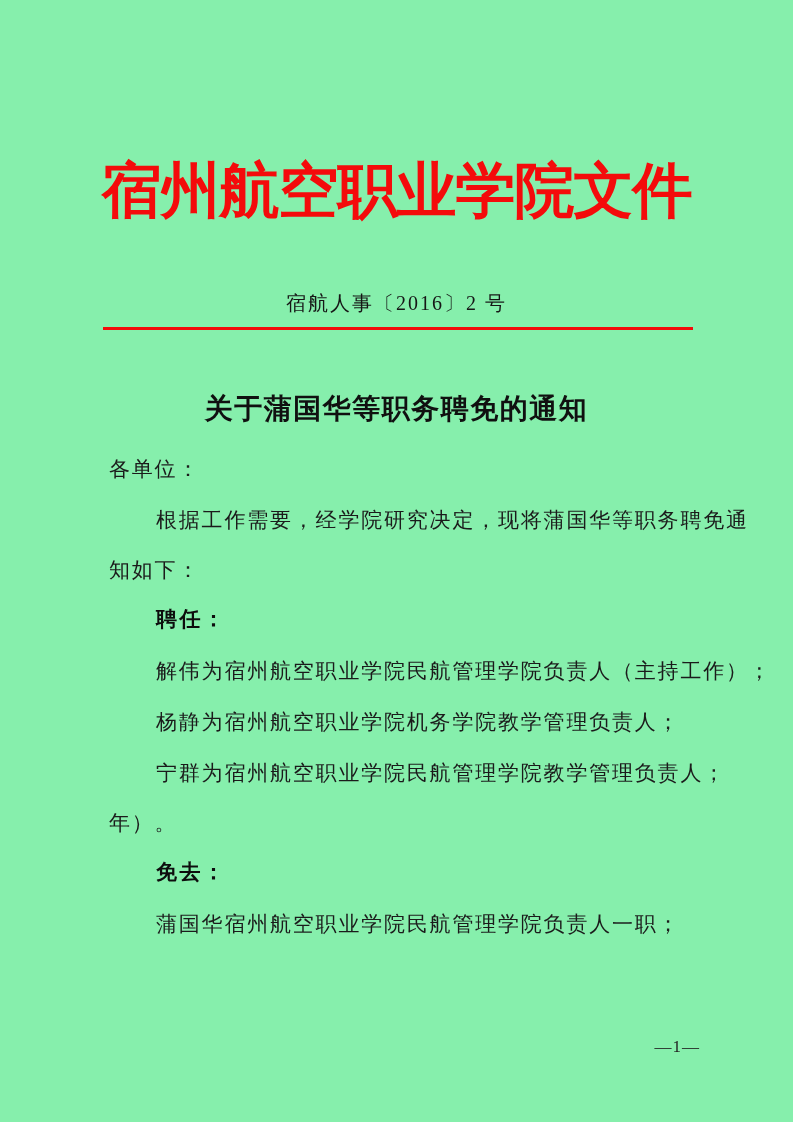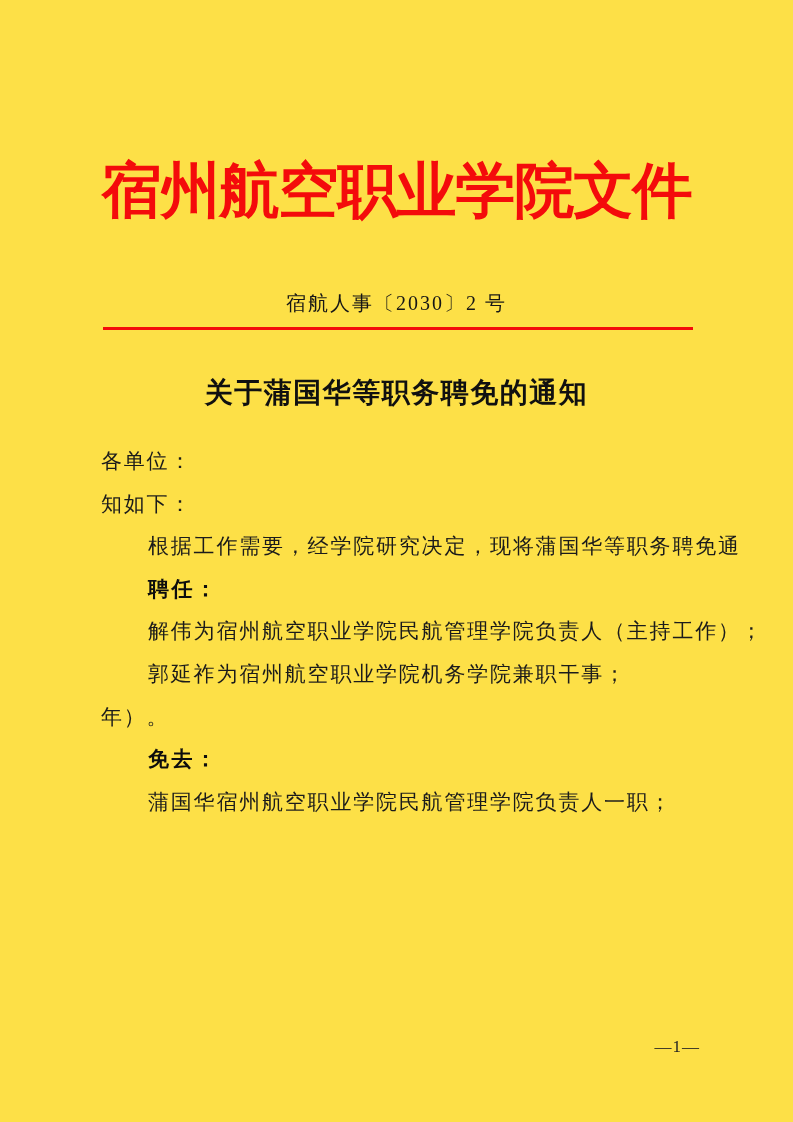--- a/index.html
+++ b/index.html
@@ -3,21 +3,21 @@
 <meta charset="utf-8">
 <style>
   :root { --accent: #f40b0b; --ink: #1b1b1b; }
   * { box-sizing: border-box; }
   html, body { margin: 0; padding: 0; background: #ffffff; }
   .page {
     position: relative;
     width: 793px;
     height: 1122px;
     margin: 0 auto;
-    background: #fde047;
+    background: #86efac;
     overflow: hidden;
     font-family: "Liberation Serif", serif;
     color: var(--ink);
   }
   .letterhead {
     position: absolute;
     top: 152px; left: 0; right: 0;
     text-align: center;
     font-size: 60px;
     line-height: 78px;
@@ -37,78 +37,79 @@
   }
   .redline {
     position: absolute;
     top: 327px; left: 103px;
     width: 590px; height: 3px;
     background: var(--accent);
   }
   .notice-title {
     position: absolute;
     top: 374px; left: 0; right: 0;
-    margin: 0;
+    margin: 16px;
     text-align: center;
     font-size: 28px;
     line-height: 38px;
     font-weight: bold;
     letter-spacing: 1.5px;
     color: #101010;
     white-space: nowrap;
   }
   .bodytext {
     position: absolute;
     top: 438px; left: 97px;
     width: 640px;
   }
   .line {
-    margin: 4px;
+    margin: 12px;
     font-size: 21px;
     line-height: 38.6px;
     letter-spacing: 1.8px;
     white-space: nowrap;
     color: var(--ink);
   }
   .line.indent { padding-left: 47px; }
   .line.bold {
-    font-family: Liberation Serif, serif;
+    font-family: Liberation Mono, monospace;
     font-weight: bold;
     letter-spacing: 2.5px;
     color: #0d0d0d;
   }
   .pagefooter {
     position: absolute;
     top: 1037px; right: 93px;
     font-size: 17px;
     letter-spacing: 1px;
     color: #222222;
     white-space: nowrap;
   }
 </style>
 </head>
 <body>
 
 <div class="page">
 
   <div class="letterhead">宿州航空职业学院文件</div>
 
-  <div class="docnum">宿航人事〔2030〕2 号</div>
+  <div class="docnum">宿航人事〔2016〕2 号</div>
 
   <div class="redline"></div>
 
   <h1 class="notice-title">关于蒲国华等职务聘免的通知</h1>
 
   <div class="bodytext">
       <p class="line">各单位：</p>
+      <p class="line indent">根据工作需要，经学院研究决定，现将蒲国华等职务聘免通</p>
       <p class="line">知如下：</p>
-      <p class="line indent">根据工作需要，经学院研究决定，现将蒲国华等职务聘免通</p>
       <p class="line indent bold">聘任：</p>
       <p class="line indent">解伟为宿州航空职业学院民航管理学院负责人（主持工作）；</p>
-      <p class="line indent">郭延祚为宿州航空职业学院机务学院兼职干事；</p>
+      <p class="line indent">杨静为宿州航空职业学院机务学院教学管理负责人；</p>
+      <p class="line indent">宁群为宿州航空职业学院民航管理学院教学管理负责人；</p>
       <p class="line">年）。</p>
       <p class="line indent bold">免去：</p>
       <p class="line indent">蒲国华宿州航空职业学院民航管理学院负责人一职；</p>
     </div>
 
   <div class="pagefooter">—1—</div>
 
 </div>
 
 </body></html>

